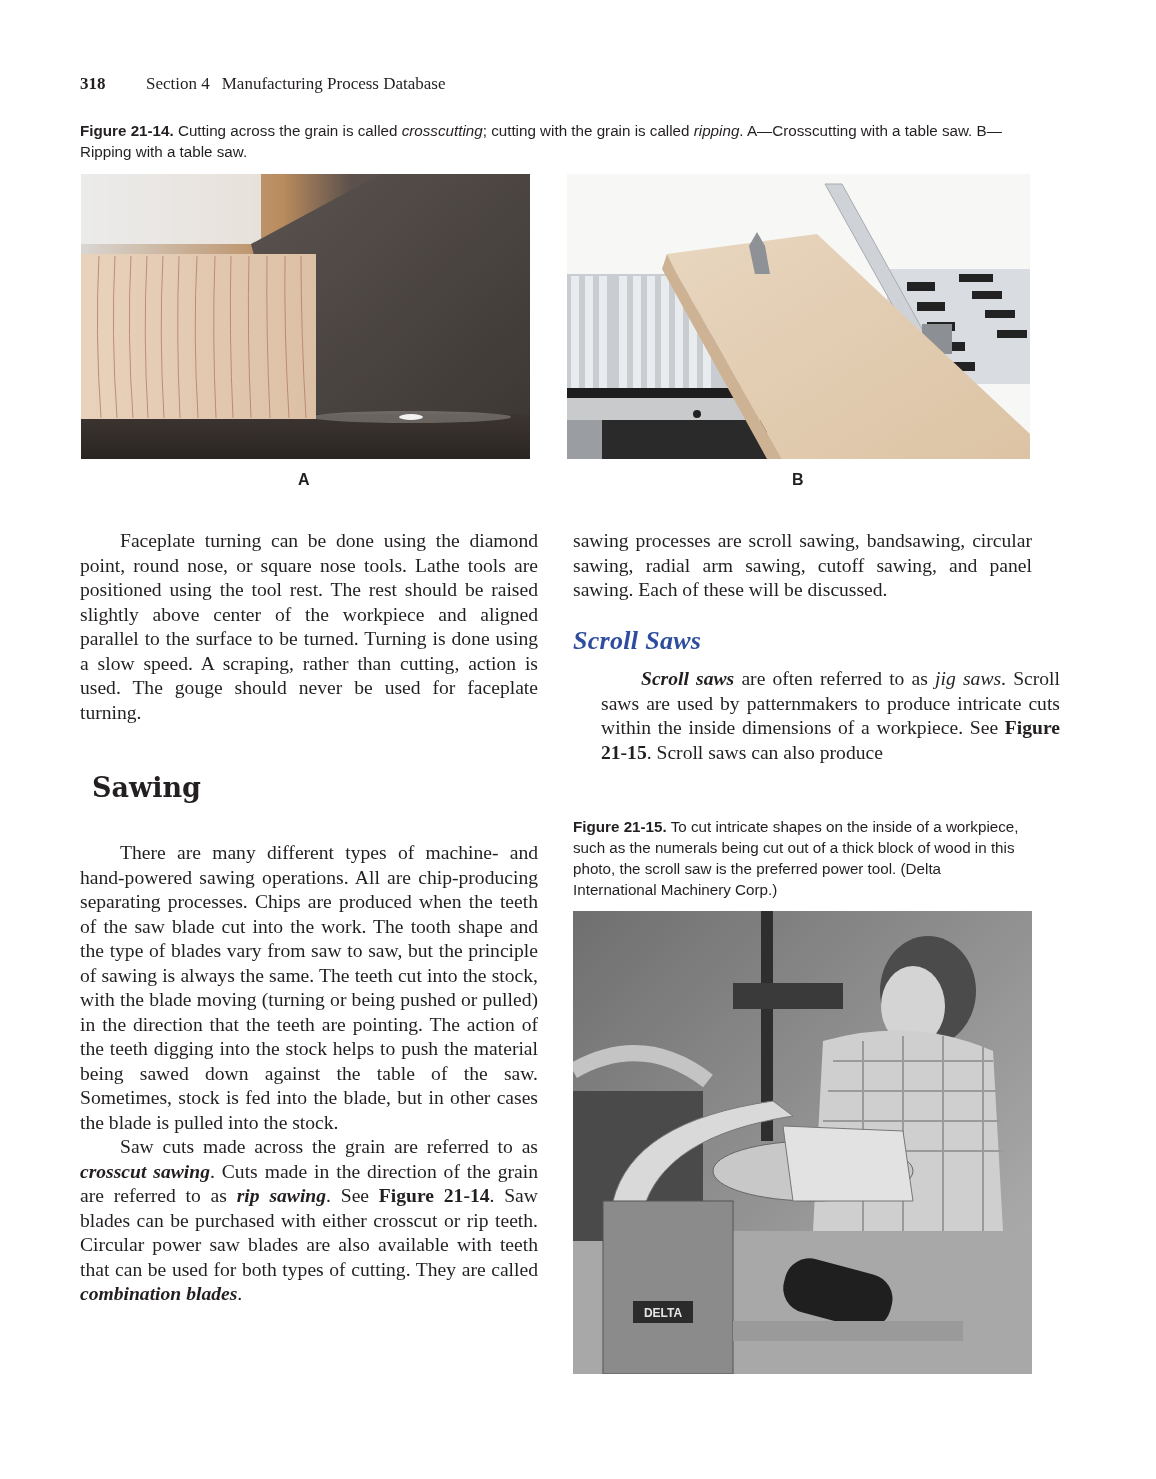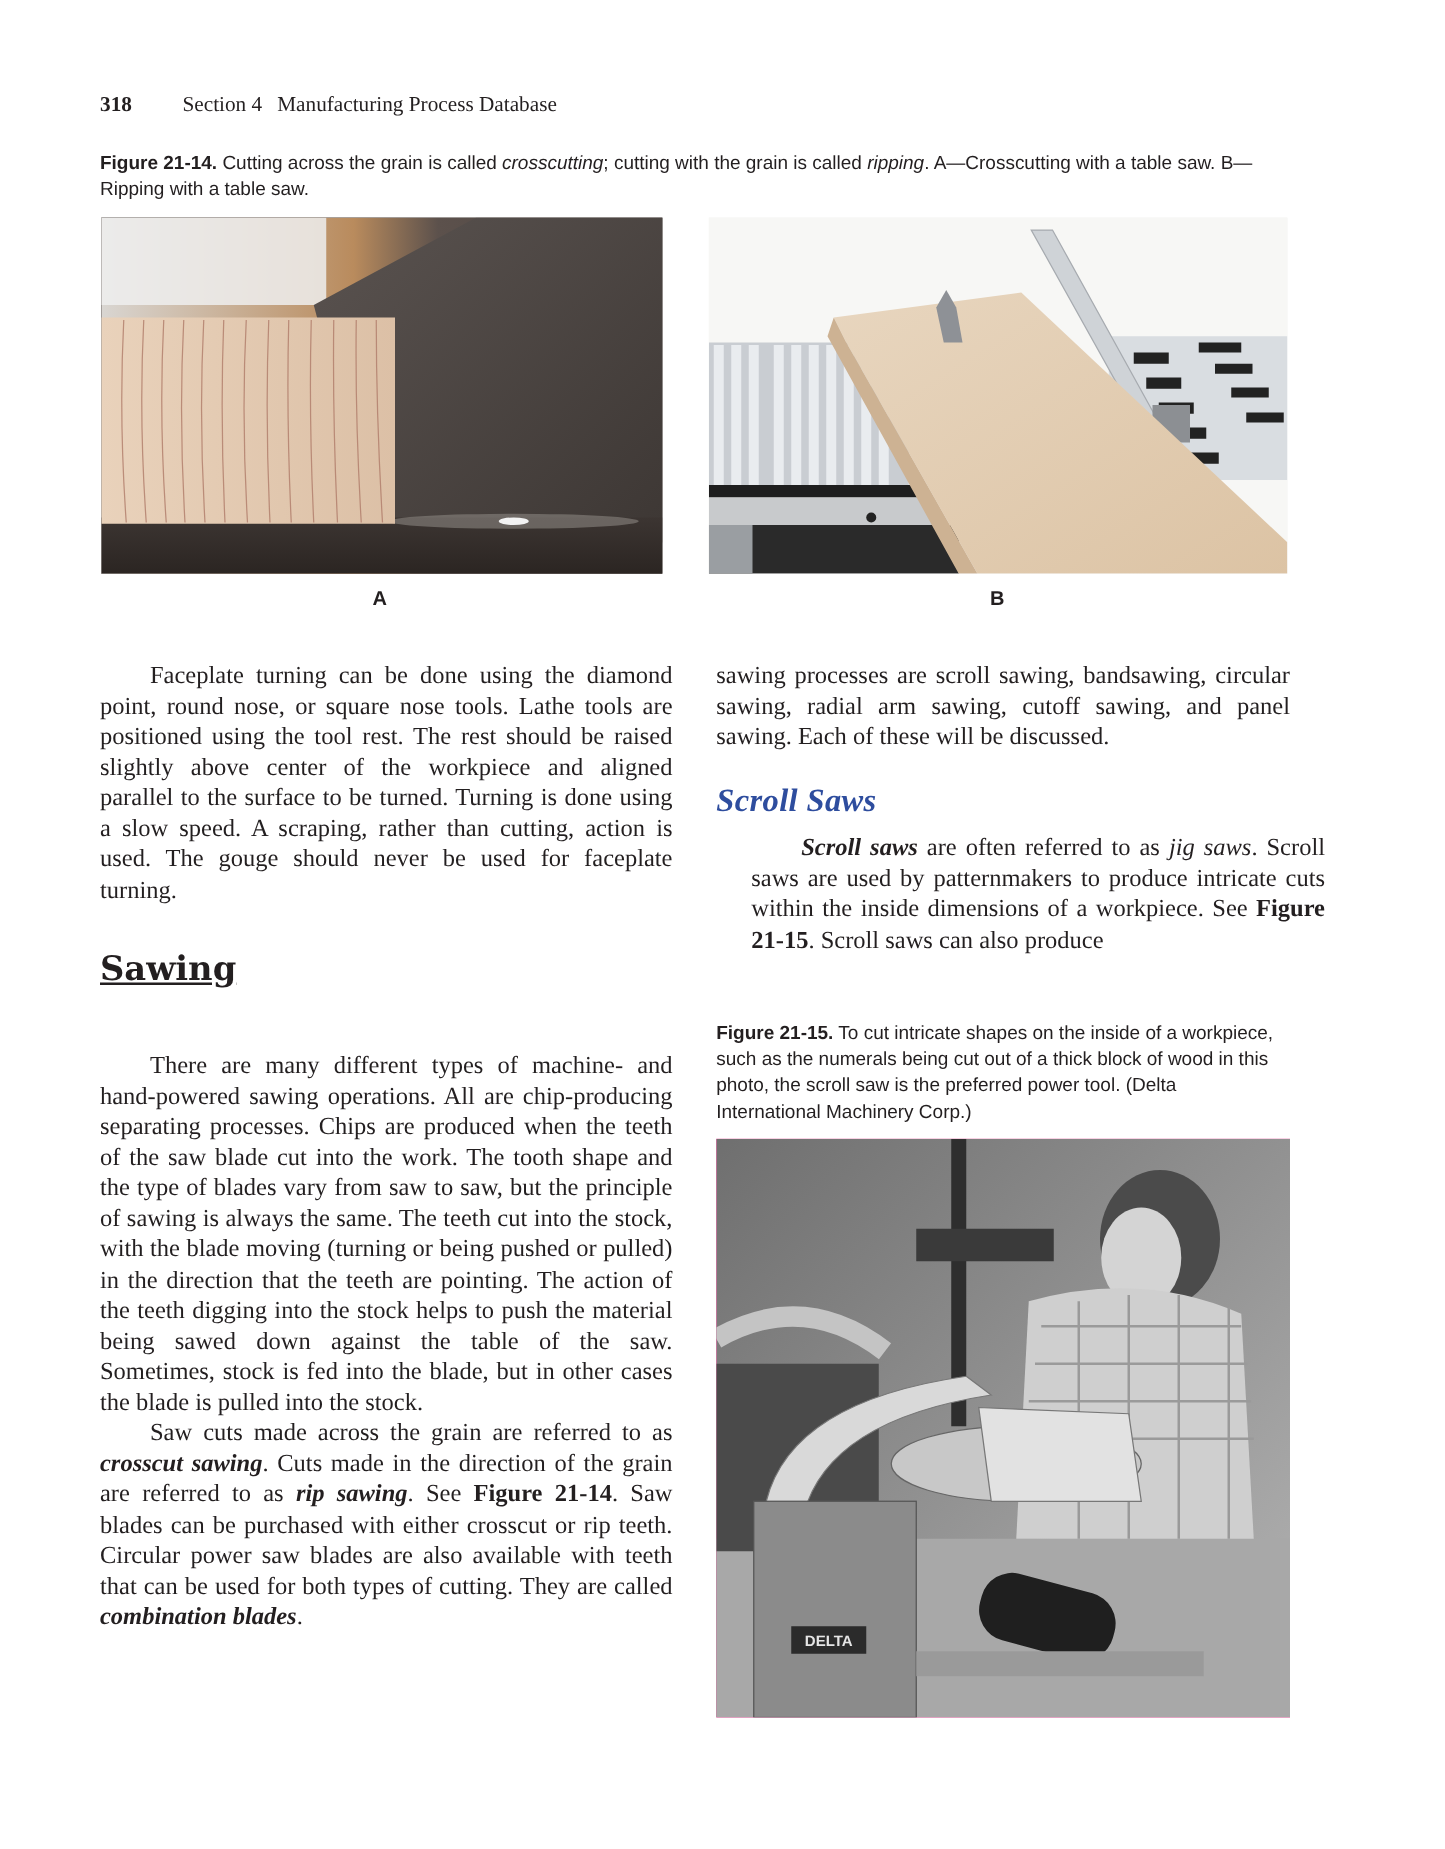--- a/index.html
+++ b/index.html
@@ -11,21 +11,21 @@
   .running-header .section { margin-right: 12px; }
 
   
   .fig-caption-top { position: absolute; left: 80px; top: 120px; width: 960px; font-family: "Liberation Sans", sans-serif; font-size: 15.2px; line-height: 21px; color: #231f20; }
   .fig-caption-top b, .fig-caption-side b { font-weight: bold; text-align: center; }
 
   
   .photo { position: absolute; overflow: hidden; }
   .photo-a { left: 81px; top: 174px; width: 449px; height: 285px; background: #4e4642; }
   .photo-b { left: 567px; top: 174px; width: 463px; height: 285px; background: #f5f5f3; }
-  .photo-c { left: 573px; top: 911px; width: 459px; height: 463px; background: #ec4899; }
+  .photo-c { left: 573px; top: 911px; width: 459px; height: 463px; background: #86efac; }
 
   .panel-label { position: absolute; font-family: "Liberation Sans", sans-serif; font-weight: bold; font-size: 16px; color: #231f20; }
   .label-a { left: 298px; top: 471px; }
   .label-b { left: 792px; top: 471px; }
 
   
   .col { position: absolute; font-family: "Liberation Serif", serif; font-size: 19.6px; line-height: 24.5px; text-align: justify; color: #231f20; }
   .col p { margin: 0; text-indent: 40px; font-family: Liberation Serif, serif; }
   .col p.noindent { text-indent: 0; }
   .col-left-1 { left: 80px; top: 529px; width: 458px; }
@@ -150,21 +150,21 @@
 
     <path d="M182 72 L190 58 L198 72 L203 100 L188 100 Z" fill="#8e9196"></path>
   </svg>
 </div>
 <div class="panel-label label-b">B</div>
 
 <div class="col col-left-1">
   <p>Faceplate turning can be done using the diamond point, round nose, or square nose tools. Lathe tools are positioned using the tool rest. The rest should be raised slightly above center of the workpiece and aligned parallel to the surface to be turned. Turning is done using a slow speed. A scraping, rather than cutting, action is used. The gouge should never be used for faceplate turning.</p>
 </div>
 
-<h2 class="heading-sawing" style="margin:0;text-decoration:underline;">Sawing</h2>
+<h2 class="heading-sawing" style="margin:12px;">Sawing</h2>
 
 <div class="col col-left-2">
   <p>There are many different types of machine- and hand-powered sawing operations. All are chip-producing separating processes. Chips are produced when the teeth of the saw blade cut into the work. The tooth shape and the type of blades vary from saw to saw, but the principle of sawing is always the same. The teeth cut into the stock, with the blade moving (turning or being pushed or pulled) in the direction that the teeth are pointing. The action of the teeth digging into the stock helps to push the material being sawed down against the table of the saw. Sometimes, stock is fed into the blade, but in other cases the blade is pulled into the stock.</p>
   <p><span>Saw cuts made across the grain are referred to as </span><span class="bi">crosscut sawing</span><span>. Cuts made in the direction of the grain are referred to as </span><span class="bi">rip sawing</span><span>. See </span><span class="bd">Figure 21-14</span><span>. Saw blades can be purchased with either crosscut or rip teeth. Circular power saw blades are also available with teeth that can be used for both types of cutting. They are called </span><span class="bi">combination blades</span><span>.</span></p>
 </div>
 
 <div class="col col-right-1">
   <p class="noindent">sawing processes are scroll sawing, bandsawing, circular sawing, radial arm sawing, cutoff sawing, and panel sawing. Each of these will be discussed.</p>
 </div>
 

